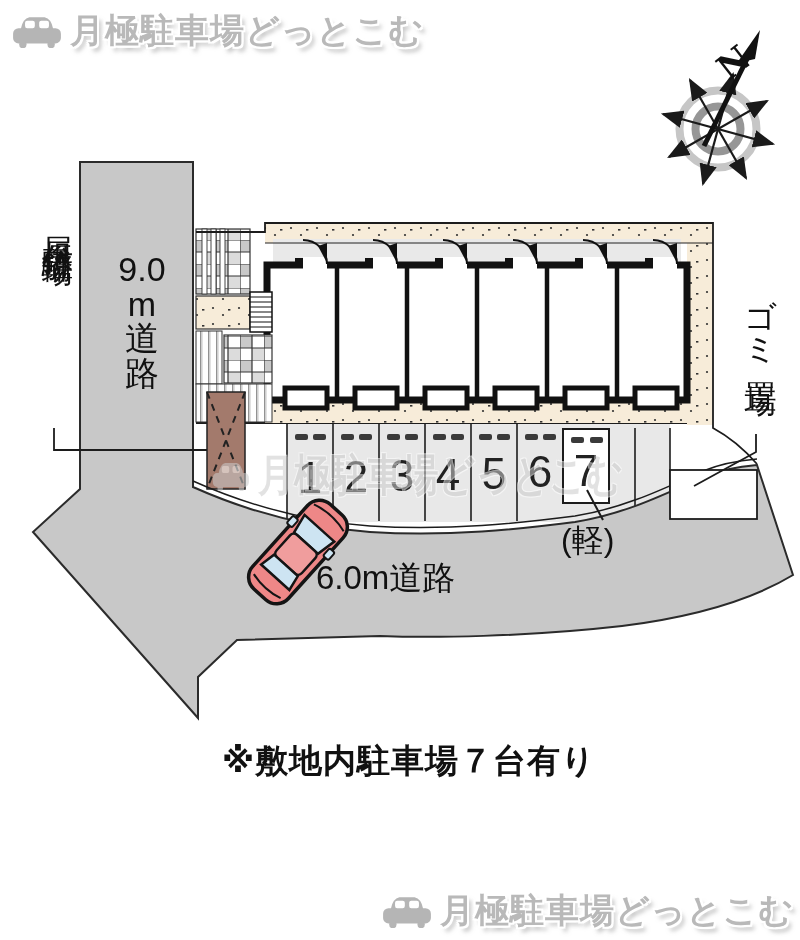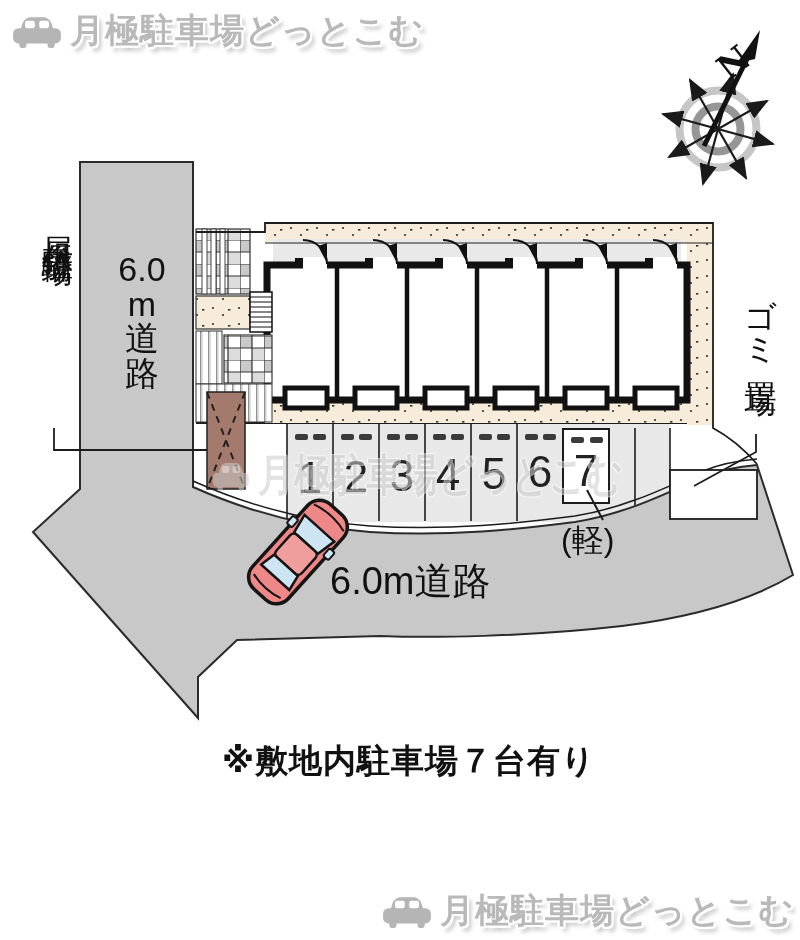--- a/index.html
+++ b/index.html
@@ -222,39 +222,39 @@
         <line x1="704" y1="146" x2="748" y2="57" stroke="#111" stroke-width="5"></line>
         <path d="M760,30 L737,63 L755,59 Z" fill="#111"></path>
         <text x="0" y="0" transform="translate(741,72) rotate(-38)" text-anchor="middle" font-family="'DejaVu Serif','Liberation Serif',serif" font-size="34" font-weight="bold" fill="#111">N</text>
       </g>
     </g>
   </svg>
 
   <div class="abs vtext" style="left:36px;top:212px;font-size:31px;letter-spacing:4px;">屋根付駐輪場</div>
 
   <div class="abs roadcol" style="left:110px;top:252px;width:64px;font-size:34px;">
-    <span>6.0</span>
+    <span>9.0</span>
     <span>m</span>
     <span>道</span>
     <span>路</span>
   </div>
 
   <div class="abs vtext" style="left:739px;top:276px;font-size:32px;letter-spacing:4px;">ゴミ置場</div>
 
   <div class="abs pnum" style="left:288px;top:453px;">1</div>
   <div class="abs pnum" style="left:334px;top:452px;">2</div>
   <div class="abs pnum" style="left:380px;top:451px;">3</div>
   <div class="abs pnum" style="left:426px;top:450px;">4</div>
   <div class="abs pnum" style="left:472px;top:449px;">5</div>
   <div class="abs pnum" style="left:518px;top:447px;">6</div>
   <div class="abs pnum" style="left:564px;top:446px;">7</div>
 
   <div class="abs lbl" style="left:561px;top:519px;font-size:32px;">(軽)</div>
 
-  <div class="abs lbl" style="left:330px;top:556px;font-size:38px;text-align:right;">6.0m道路</div>
+  <div class="abs lbl" style="left:316px;top:556px;font-size:33px;text-align:right;">6.0m道路</div>
 
   <div class="abs lbl" style="left:222px;top:739px;font-size:33px;letter-spacing:1px;font-weight:bold;">※敷地内駐車場７台有り</div>
 
   <div class="abs watermark" style="left:212px;top:446px;">
     <svg width="46" height="30" viewBox="0 0 46 30">
       <path d="M8,13 Q10,3 16,2 L30,2 Q36,3 38,13 Z" fill="#cbcbcb"></path>
       <rect x="1" y="12" width="44" height="14" rx="5" fill="#cbcbcb"></rect>
       <rect x="12" y="5" width="9" height="7" rx="2" fill="#fff"></rect>
       <rect x="25" y="5" width="9" height="7" rx="2" fill="#fff"></rect>
       <circle cx="10" cy="27" r="3.4" fill="#cbcbcb"></circle>

